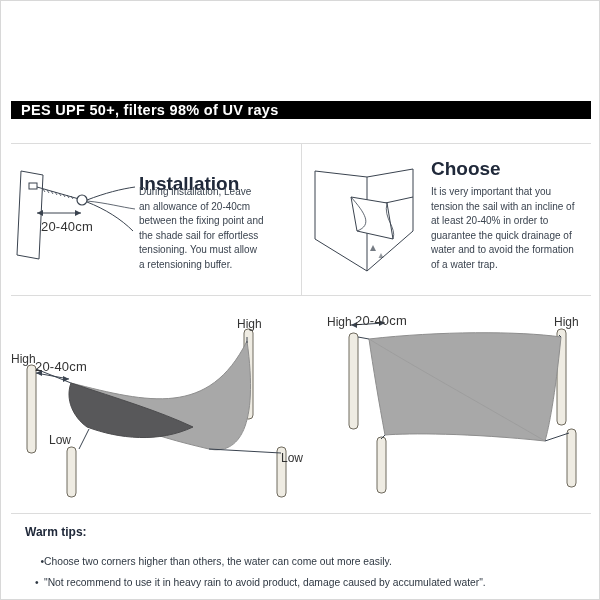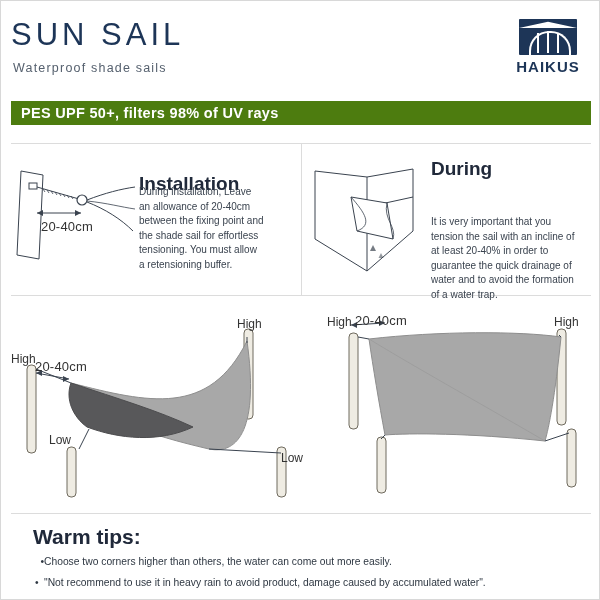--- a/index.html
+++ b/index.html
@@ -51,77 +51,62 @@
     border:2px solid #fff;border-bottom:none;border-radius:20px 20px 0 0;
   }
   .logo-mark .bar1{position:absolute;left:18px;top:14px;width:2px;height:20px;background:#fff;}
   .logo-mark .bar2{position:absolute;left:28px;top:12px;width:2px;height:22px;background:#fff;}
   .logo-mark .bar3{position:absolute;left:38px;top:14px;width:2px;height:20px;background:#fff;}
   .logo-text{
     font-size:15px;font-weight:bold;letter-spacing:1px;color:#1d3557;margin-top:3px;
   }
   
   .banner{
-    position:absolute;left:10px;top:100px;width:580px;height:24px;
-    background:#4d7c0f;color:#fff;
+    position:absolute;left:10px;top:100px;width:580px;height:18px;
+    background:#000000;color:#fff;
     display:flex;align-items:center;
   }
   .banner-text{
     margin-left:10px;font-size:14.5px;font-weight:bold;letter-spacing:.3px;
   }
   
   .hr{position:absolute;background:#dcdcdc;height:1px;}
   .vr{position:absolute;background:#dcdcdc;width:1px;}
   
   .sec-title{
     position:absolute;font-size:19px;font-weight:bold;color:#20293a;
   }
   .sec-body{
     position:absolute;font-size:10px;line-height:1.45;color:#3a434f;
     width:126px;
   }
-  .sec-body.wide{width:150px;margin-top:30px;}
+  .sec-body.wide{width:150px;}
   
   .draw{position:absolute;}
   .lbl{
     position:absolute;font-size:13px;color:#333;letter-spacing:.2px;
   }
   .lbl-sm{
     position:absolute;font-size:12px;color:#333;
   }
   
   .tips-title{
-    position:absolute;left:32px;top:524px;font-size:21px;font-weight:bold;color:#20293a;
+    position:absolute;left:24px;top:524px;font-size:12px;font-weight:bold;color:#20293a;
   }
   .tip{
     position:absolute;font-size:10.3px;color:#2e3742;
   }
   .tip .dot{display:inline-block;width:9px;}
   svg{display:block;overflow:visible;}
 </style>
 </head>
 <body>
 
 <div class="page">
 
-  <div class="header">
-    <div class="brand-title">SUN SAIL</div>
-    <div class="brand-sub">Waterproof shade sails</div>
-    <div class="logo">
-      <div class="logo-mark">
-        <div class="m-top"></div>
-        <div class="m-top-in"></div>
-        <div class="arc"></div>
-        <div class="bar1"></div>
-          <div class="bar2"></div>
-          <div class="bar3"></div>
-      </div>
-      <div class="logo-text">HAIKUS</div>
-    </div>
-  </div>
 
   <div class="banner">
     <div class="banner-text">PES UPF 50+, filters 98% of UV rays</div>
   </div>
 
   <div class="hr" style="left:10px;top:142px;width:580px;"></div>
   <div class="vr" style="left:300px;top:142px;height:152px;"></div>
   <div class="hr" style="left:10px;top:294px;width:580px;"></div>
   <div class="hr" style="left:10px;top:512px;width:580px;"></div>
 
@@ -144,21 +129,21 @@
       <path d="M78 39 C 96 46, 112 56, 124 68" fill="none" stroke="#3a434f" stroke-width="1"></path>
       <path d="M78 38 C 98 40, 112 44, 126 46" fill="none" stroke="#3a434f" stroke-width="0.8"></path>
 
       <line x1="28" y1="50" x2="72" y2="50" stroke="#3a434f" stroke-width="1"></line>
       <polygon points="28,50 34,47 34,53" fill="#3a434f"></polygon>
       <polygon points="72,50 66,47 66,53" fill="#3a434f"></polygon>
     </svg>
     <div class="lbl" style="left:32px;top:56px;">20-40cm</div>
   </div>
 
-  <div class="sec-title" style="left:430px;top:157px;">During</div>
+  <div class="sec-title" style="left:430px;top:157px;">Choose</div>
   <div class="sec-body wide" style="left:430px;top:184px;">It is very important that you tension the sail with an incline of at least 20-40% in order to guarantee the quick drainage of water and to avoid the formation of a water trap.</div>
 
   <div class="draw" style="left:308px;top:160px;">
     <svg width="118" height="120" viewBox="0 0 118 120">
 
       <polyline points="6,10 6,78 58,110 58,46" fill="none" stroke="#3a434f" stroke-width="1"></polyline>
       <polyline points="6,10 58,16 58,46" fill="none" stroke="#3a434f" stroke-width="1"></polyline>
       <polyline points="58,16 104,8 104,70 58,110" fill="none" stroke="#3a434f" stroke-width="1"></polyline>
       <line x1="58" y1="46" x2="104" y2="36" stroke="#3a434f" stroke-width="1"></line>
 

